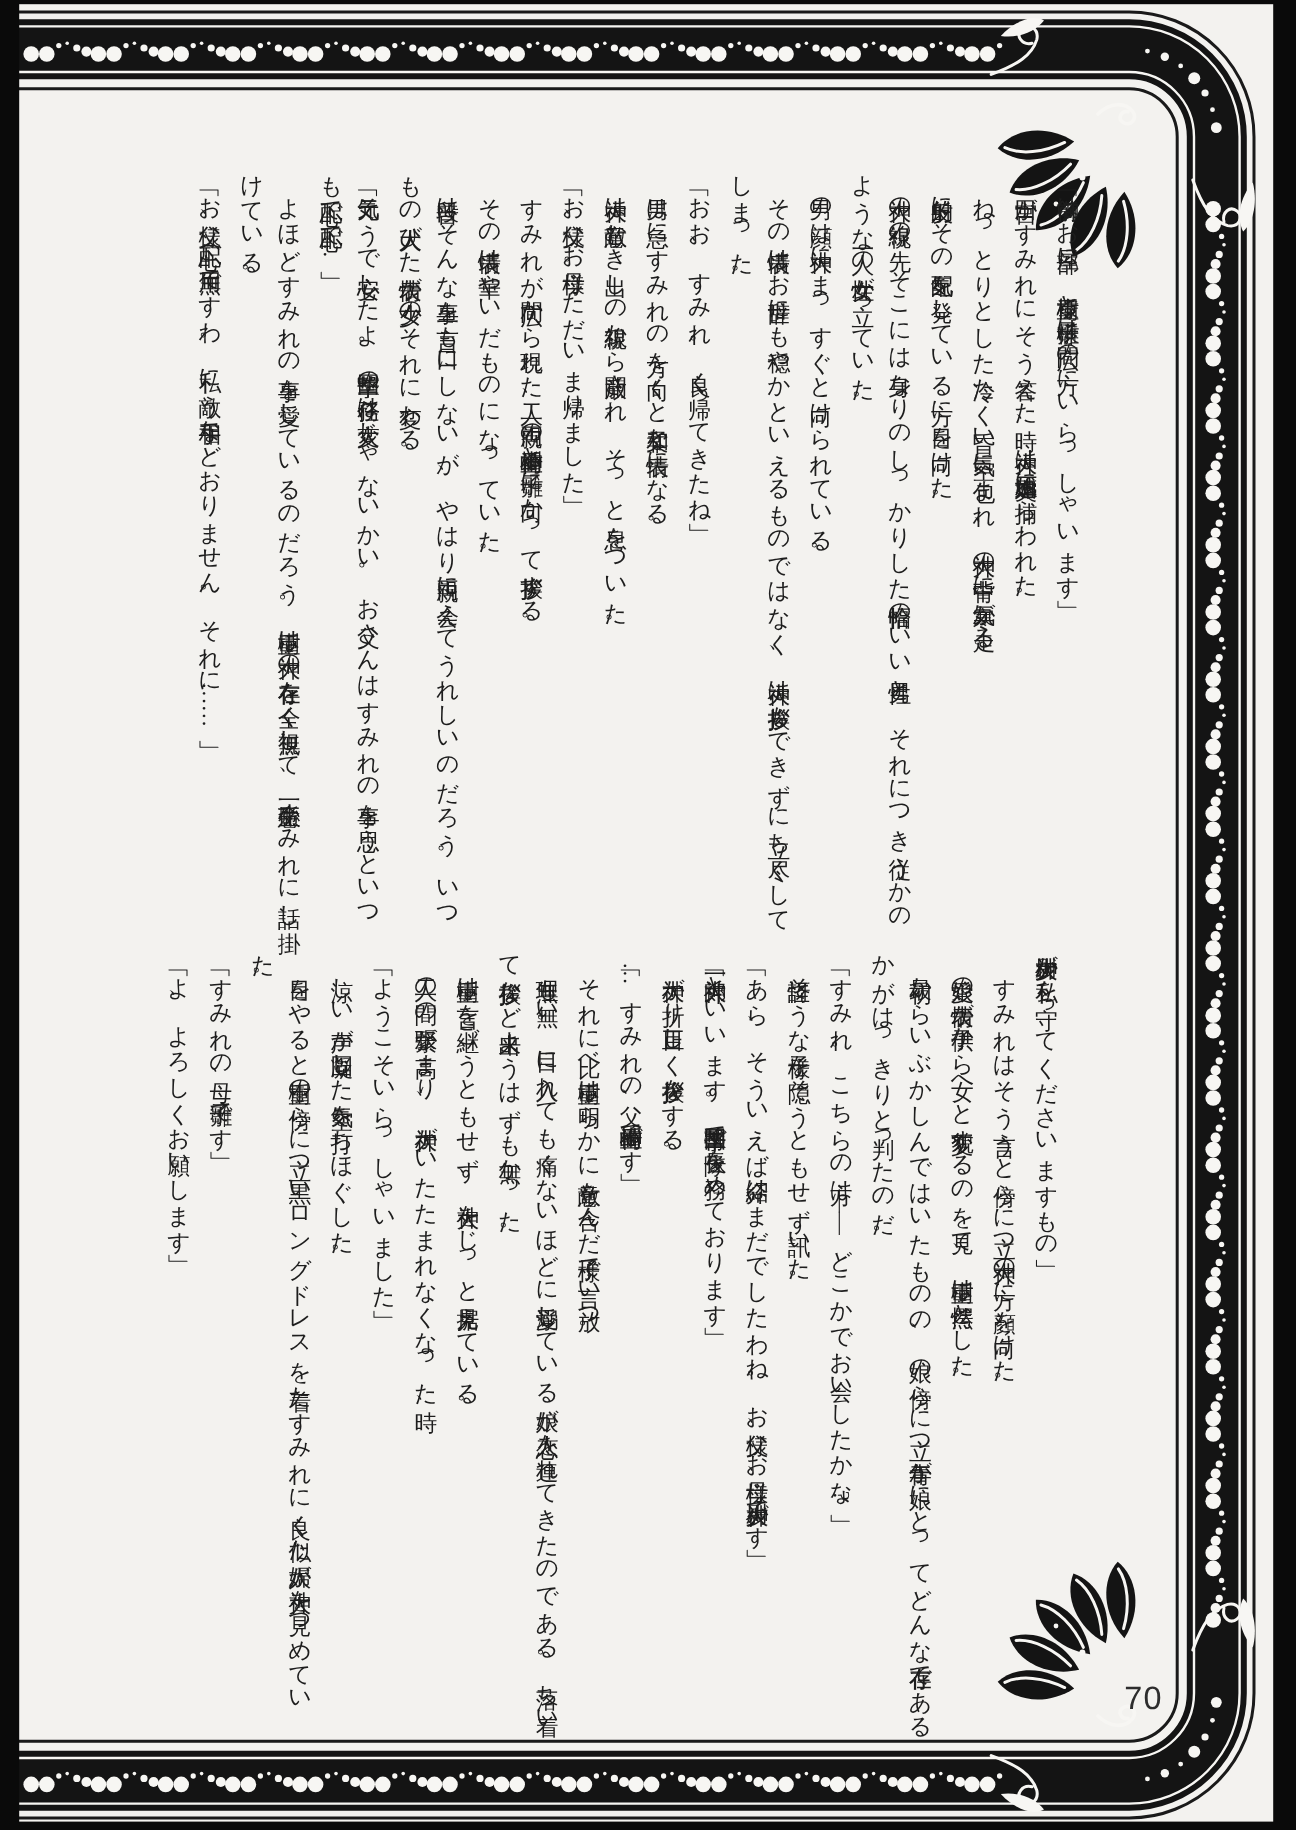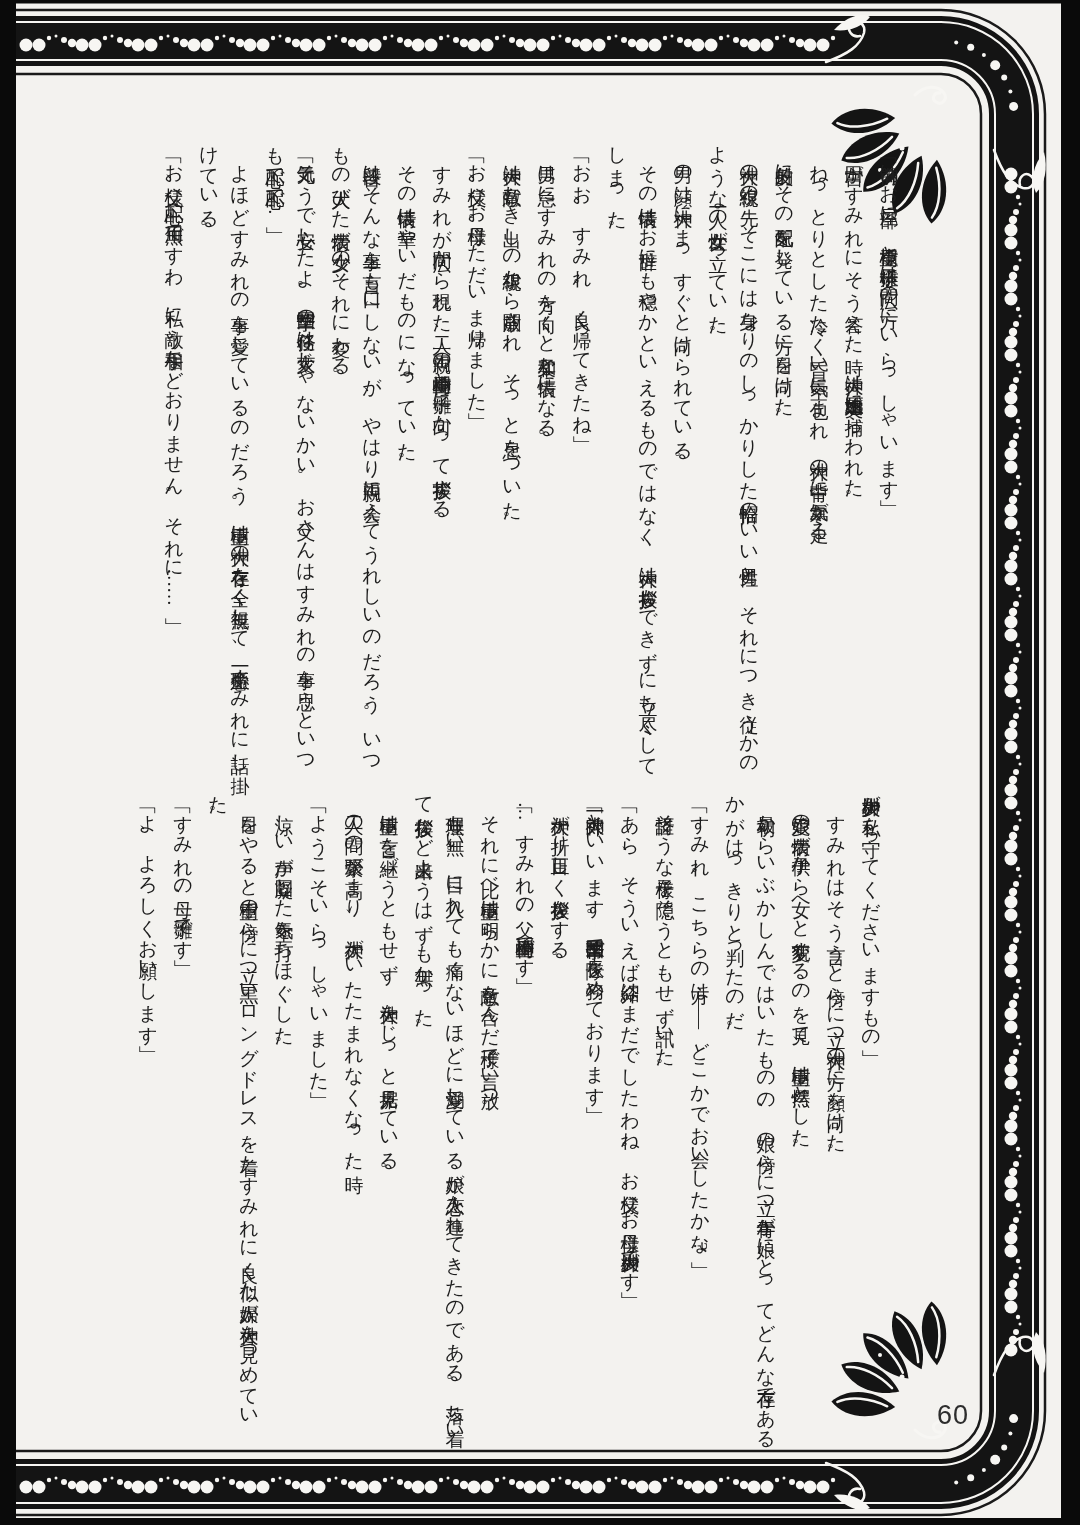--- a/index.html
+++ b/index.html
@@ -453,14 +453,14 @@
       <p>無理も無い。目に入れても痛くないほどに溺愛している娘が恋人を連れてきたのである。落ち着いて挨拶など出来ようはずも無かった。</p>
       <p>重樹は言を継ごうともせず、大神をじっと見据えている。</p>
       <p>二人の間の緊張が高まり、大神がいたたまれなくなった時、</p>
       <p>「ようこそいらっしゃいました」</p>
       <p>涼しい声が凝固した空気を打ちほぐした。</p>
       <p>目をやると重樹の傍らに立つ黒いロングドレスを着たすみれに良く似た婦人が大神を見つめていた。</p>
       <p>「すみれの母、雛子です」</p>
       <p>「よ、よろしくお願いします」</p>
     </div>
 
-  <div class="page-number">60</div>
+  <div class="page-number">70</div>
 </div>
 
 </body></html>

